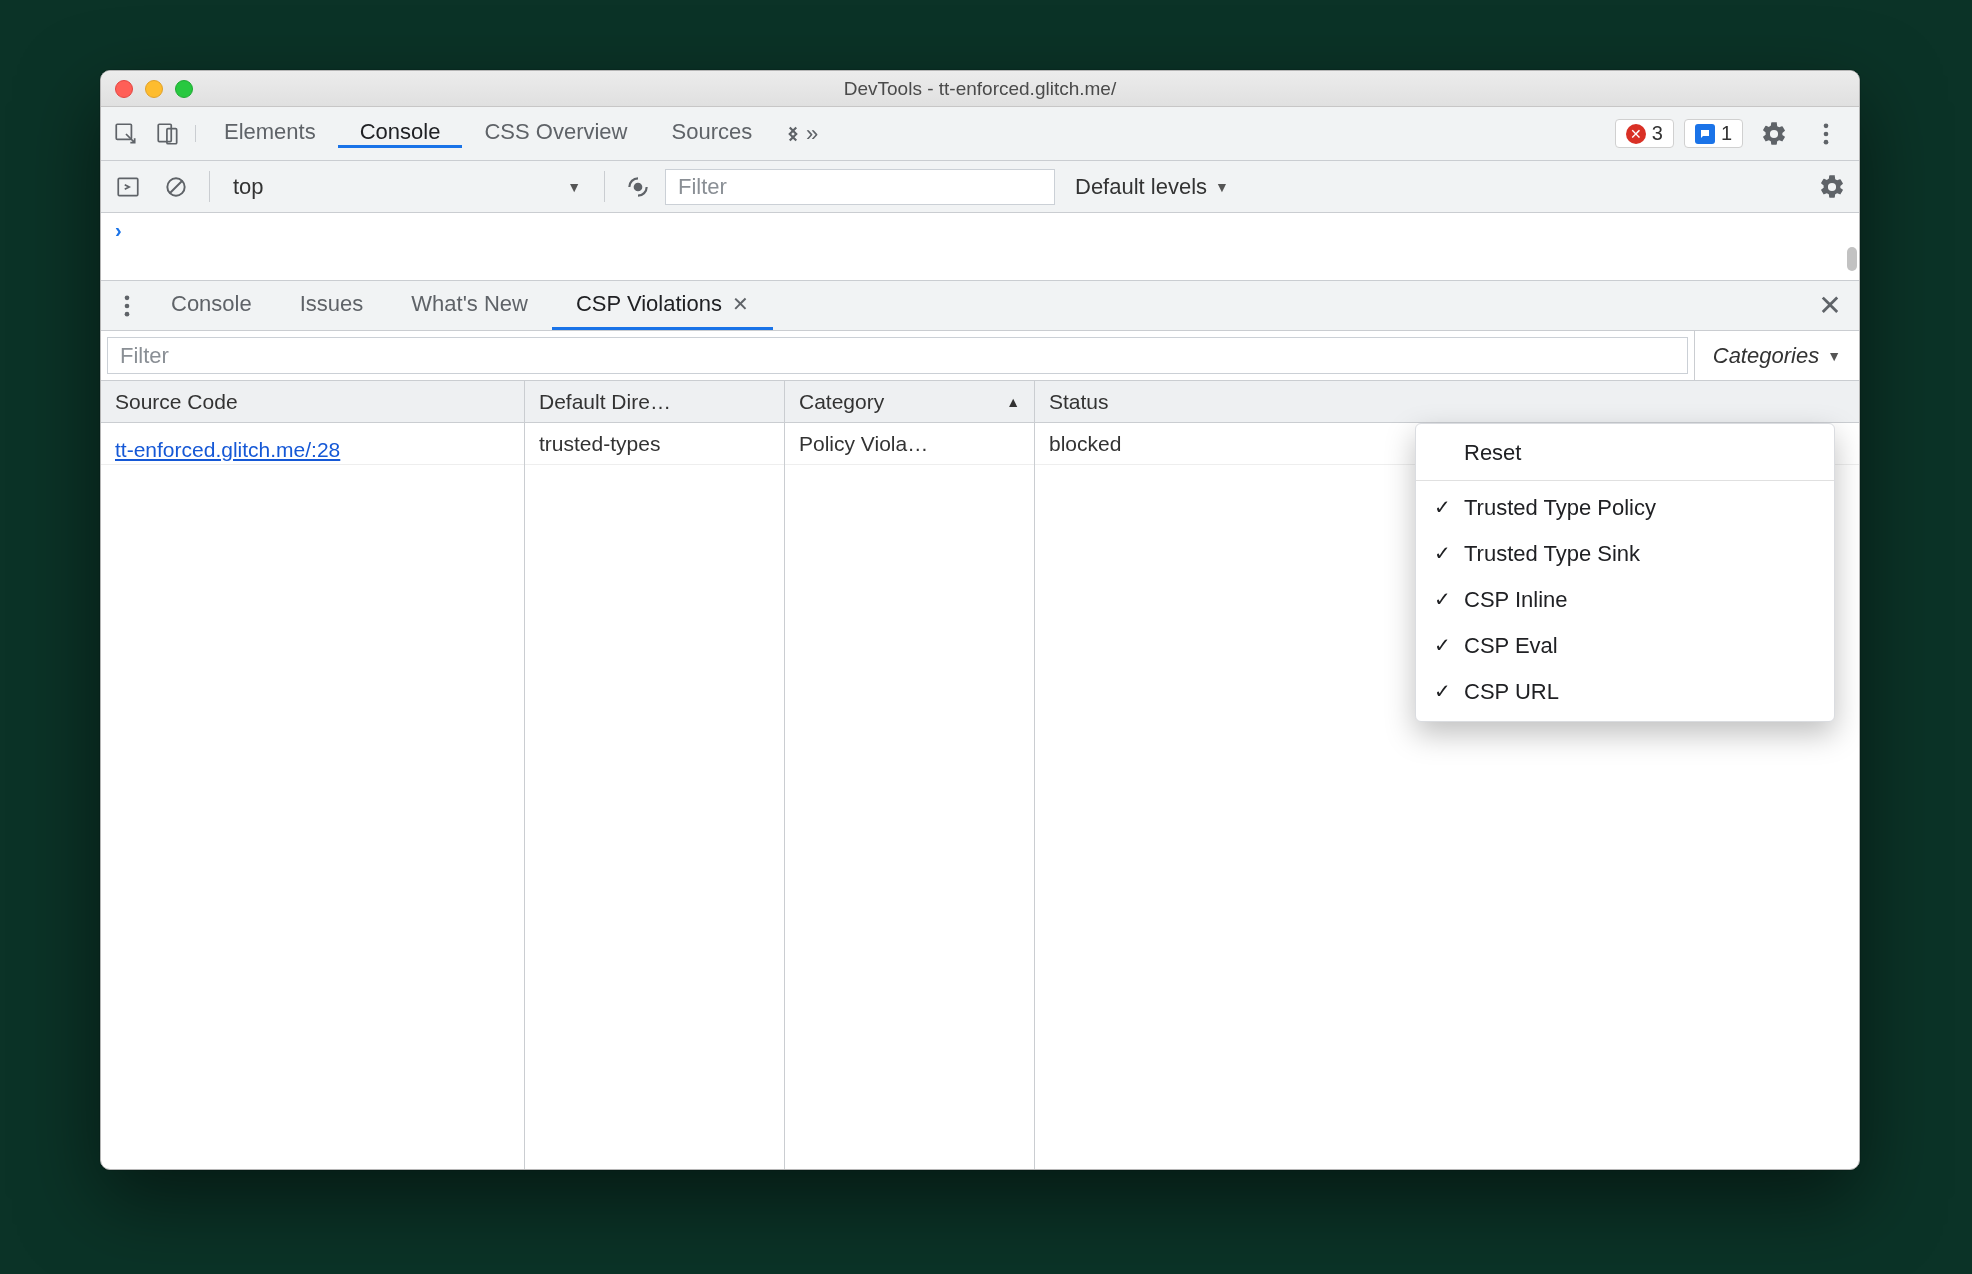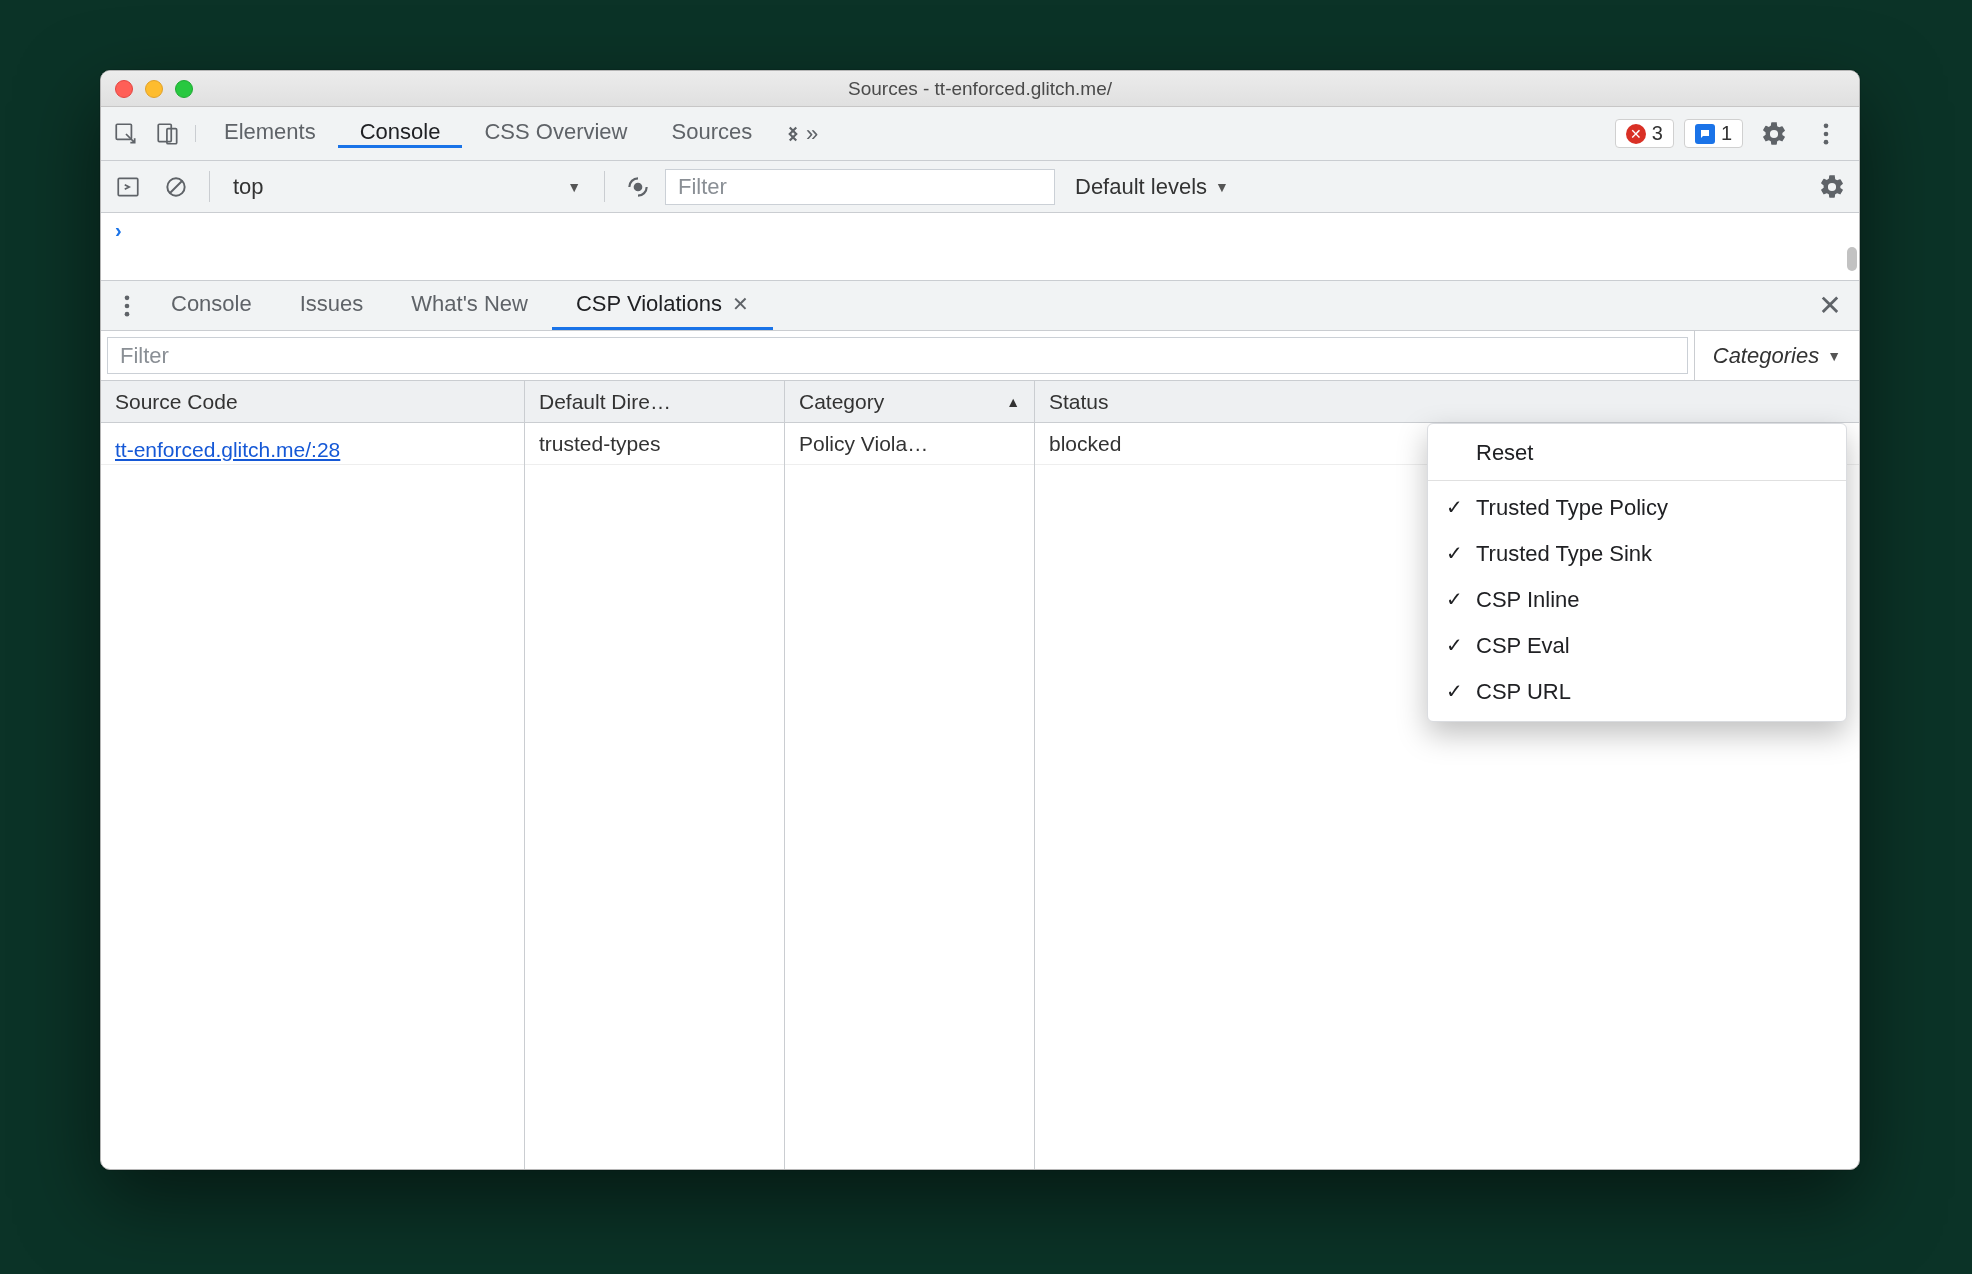--- a/index.html
+++ b/index.html
@@ -148,21 +148,21 @@
   .trow { display:flex; height:42px; border-bottom:1px solid #eee; font-size:21px;}
   .td { padding:0 14px; display:flex; align-items:center; border-right:1px solid #cacdd1; overflow:hidden; white-space:nowrap; text-overflow:ellipsis;}
   .td:last-child{border-right:none;}
   .td.link a{ color:#1558d6; text-decoration:underline;margin-top:13px;}
   .tbody { position:relative; flex:1;}
   .col-lines { position:absolute; top:0; bottom:0; display:flex; pointer-events:none;}
   .col-lines div{ border-right:1px solid #cacdd1;}
   
   .dropdown {
     position:absolute;
-    right:12px; top:0px;
+    right:24px; top:0px;
     width:420px;
     background:#fff;
     border:1px solid #dadce0;
     border-radius:6px;
     box-shadow:0 12px 30px rgba(0,0,0,0.25);
     padding:6px 0;
     z-index:50;
   }
   .dropdown .item {
     padding:10px 20px 10px 48px; font-size:22px; color:#202124; position:relative; cursor:pointer;
@@ -177,21 +177,21 @@
 <body>
 
 <div class="window">
 
   <div class="titlebar">
     <div class="traffic">
       <div class="tl red"></div>
       <div class="tl yellow"></div>
       <div class="tl green"></div>
     </div>
-    <div class="titlebar-title">Sources - tt-enforced.glitch.me/</div>
+    <div class="titlebar-title">DevTools - tt-enforced.glitch.me/</div>
   </div>
 
   <div class="main-toolbar">
     <div class="tb-left">
       <div class="iconbtn">
         <svg viewBox="0 0 24 24" fill="none" stroke="currentColor" stroke-width="1.6">
             <rect x="3" y="3" width="14" height="14" rx="1"></rect>
             <path d="M12 12 L20 20 M20 16 L20 20 L16 20"></path>
           </svg>
       </div>

